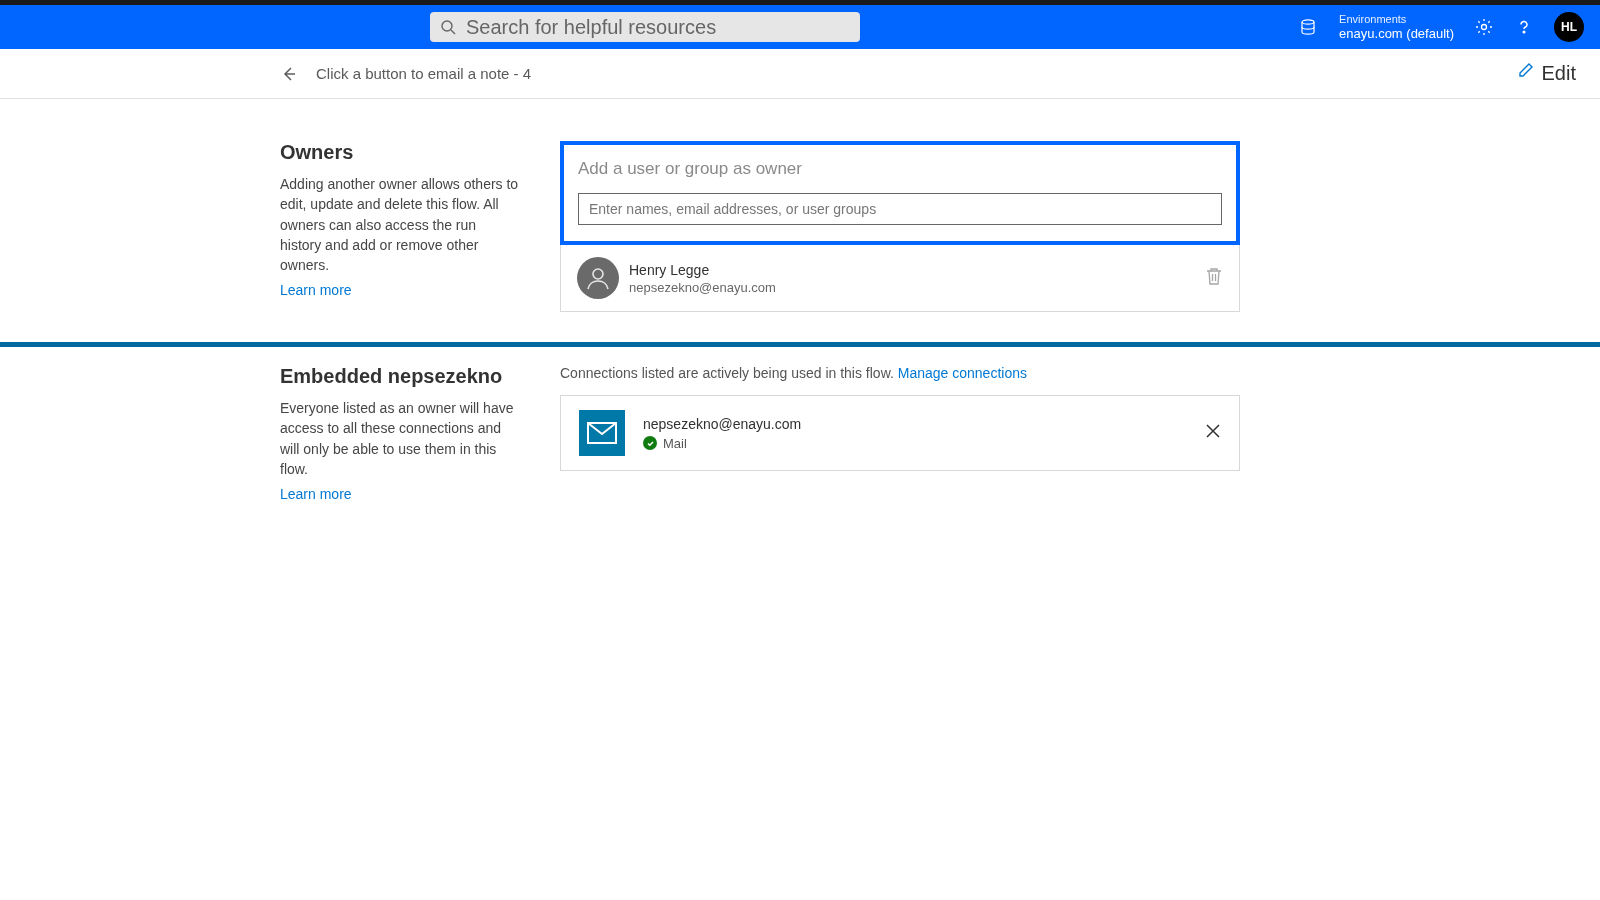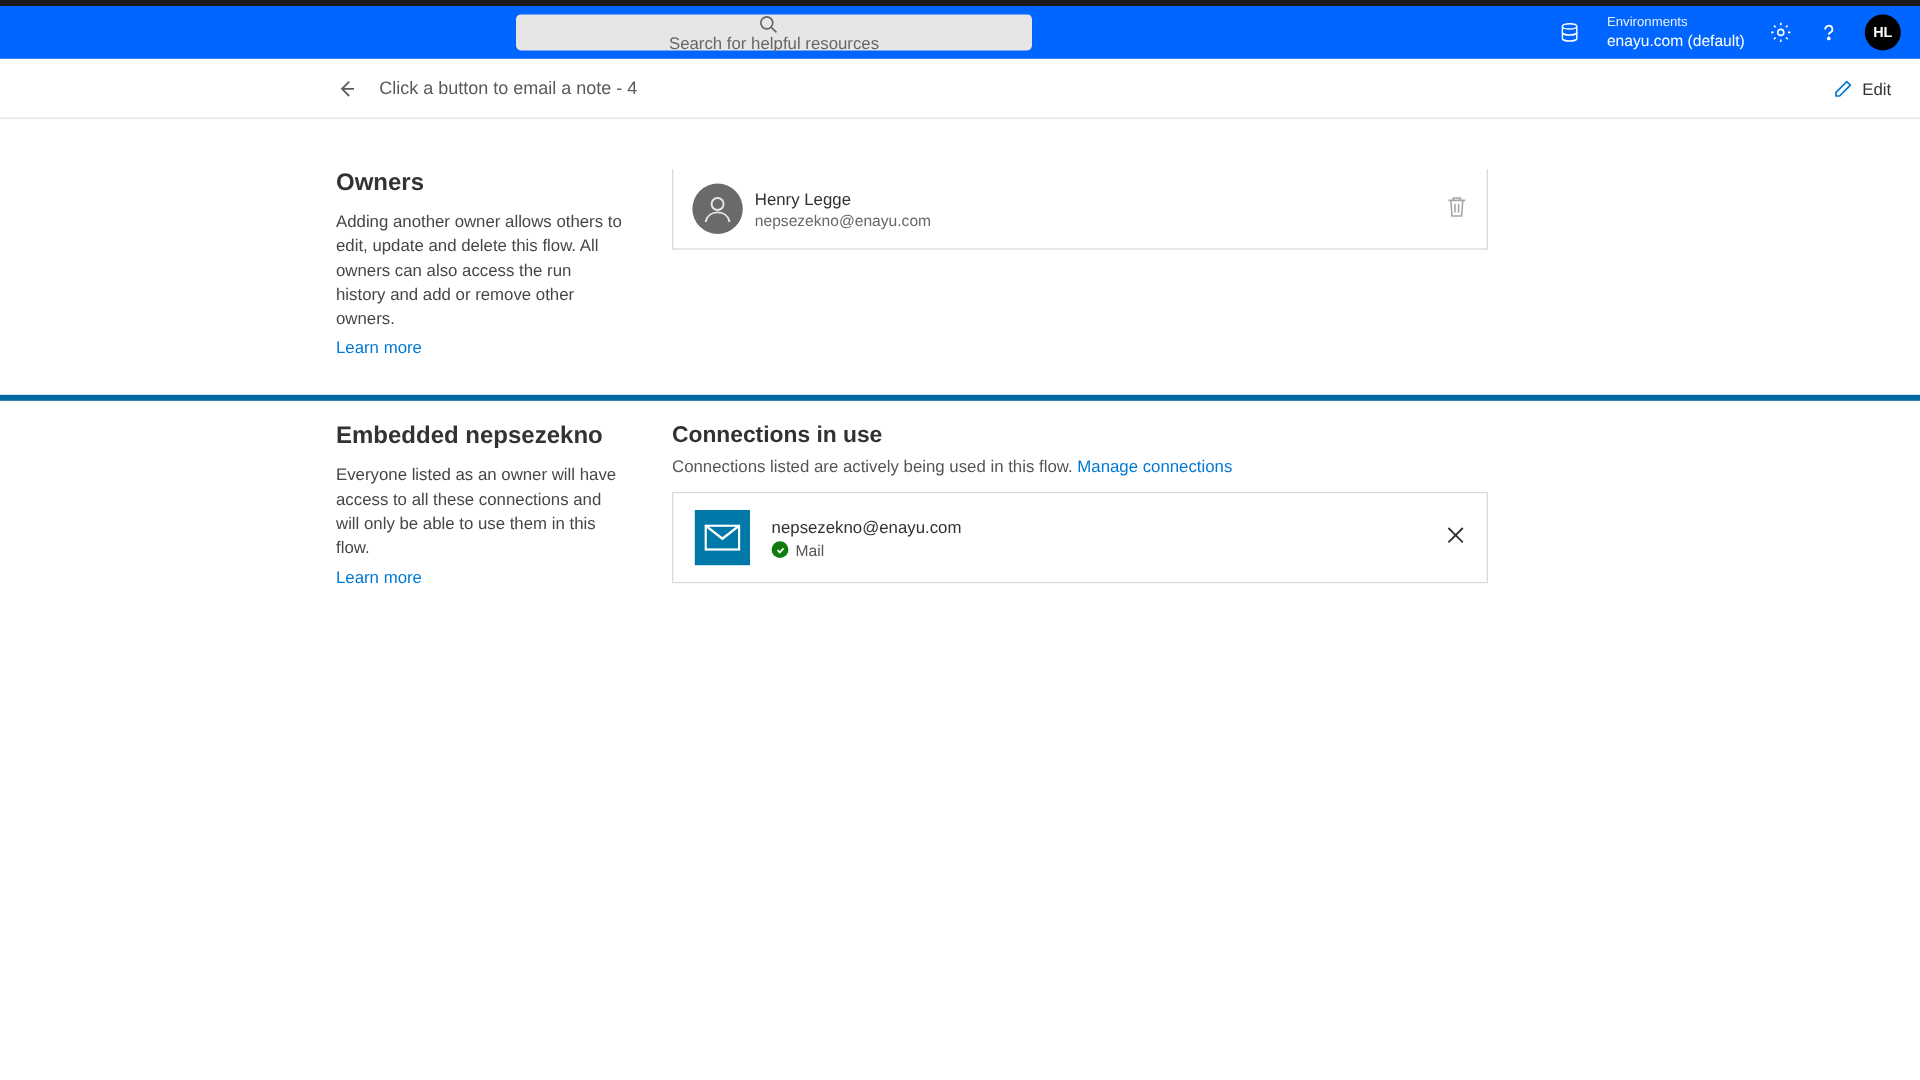--- a/index.html
+++ b/index.html
@@ -19,22 +19,21 @@
     position: absolute;
     left: 430px;
     width: 430px;
     height: 30px;
     background: #e6e6e6;
     border-radius: 4px;
     display: flex;
     align-items: center;
     padding: 0 10px;
     color: #666;
-    font-size: 14px;
-    flex-direction: column;
+    font-size: 20px;
   }
   .searchbox svg { margin-right: 10px; flex-shrink: 0; }
   
   .header-right {
     margin-left: auto;
     display: flex;
     align-items: center;
     gap: 20px;
     color: #fff;
   }
@@ -54,22 +53,22 @@
     height: 50px;
     border-bottom: 1px solid #e1dfdd;
     display: flex;
     align-items: center;
     padding: 0 24px 0 280px;
   }
   .back-btn { display: flex; align-items: center; cursor: pointer; color: #605e5c; margin-right: 18px; }
   .flow-title { font-size: 15px; color: #5a5a5a; }
   .edit-btn {
     margin-left: auto;
-    display: flex; align-items: flex-end; gap: 8px;
-    color: #323130; font-size: 14px; cursor: pointer;
+    display: flex; align-items: flex-start; gap: 8px;
+    color: #323130; font-size: 20px; cursor: pointer;
   }
   .edit-btn svg { stroke: #0078d4; }
   
   .content { padding: 24px 0 0 0; }
   
   .section {
     display: flex;
     padding: 18px 0 30px 280px;
     border-bottom: 5px solid #0369a1;
   }
@@ -200,20 +199,24 @@
 
 <div class="content">
 
   <div class="section">
     <div class="left-col">
       <h2>Owners</h2>
       <p>Adding another owner allows others to edit, update and delete this flow. All owners can also access the run history and add or remove other owners.</p>
       <a class="learn-link">Learn more</a>
     </div>
     <div class="right-col">
+      <div class="add-owner-box">
+        <div class="add-owner-title">Add a user or group as owner</div>
+        <input class="owner-input" type="text" placeholder="Enter names, email addresses, or user groups" style="">
+      </div>
       <div class="owner-list">
         <div class="owner-avatar">
           <svg width="26" height="26" viewBox="0 0 26 26" fill="none" stroke="#e6e6e6" stroke-width="1.6">
               <circle cx="13" cy="9" r="5"></circle>
               <path d="M3 24c1-5 5-8 10-8s9 3 10 8"></path>
             </svg>
         </div>
         <div class="owner-info">
           <div class="owner-name">Henry Legge</div>
           <div class="owner-email">nepsezekno@enayu.com</div>
@@ -227,21 +230,20 @@
     </div>
   </div>
 
   <div class="section last">
     <div class="left-col">
       <h2>Embedded nepsezekno</h2>
       <p>Everyone listed as an owner will have access to all these connections and will only be able to use them in this flow.</p>
       <a class="learn-link">Learn more</a>
     </div>
     <div class="right-col">
-      <div class="conn-title">Connections in use</div>
       <div class="conn-sub">
         <span>Connections listed are actively being used in this flow. </span><a>Manage connections</a>
       </div>
       <div class="conn-card">
         <div class="conn-icon">
           <svg width="30" height="22" viewBox="0 0 30 22" fill="none" stroke="#fff" stroke-width="2">
               <rect x="1" y="1" width="28" height="20"></rect>
               <path d="M1 1l14 11L29 1"></path>
             </svg>
         </div>

